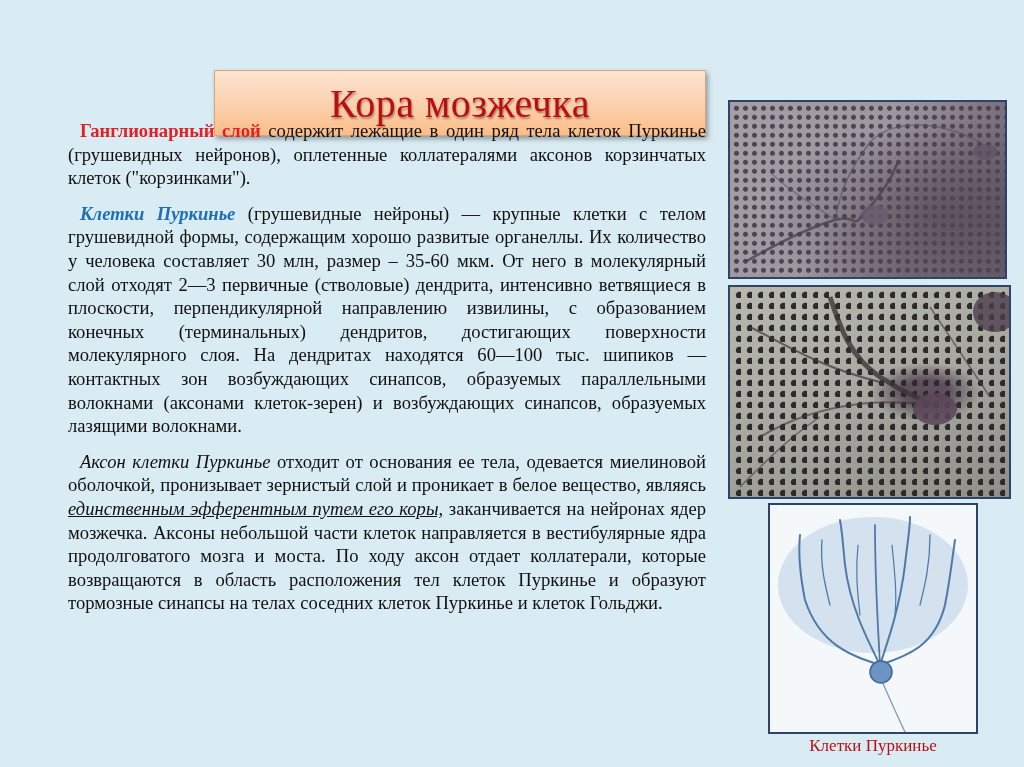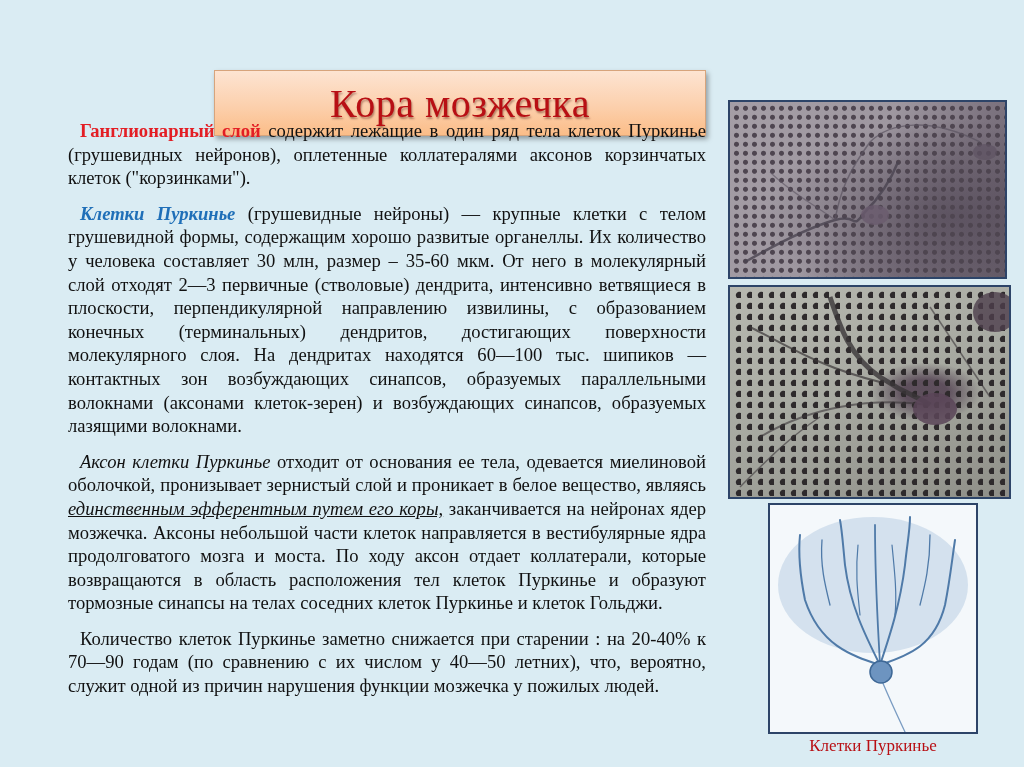--- a/index.html
+++ b/index.html
@@ -104,21 +104,20 @@
 <body>
 
 <div class="title-box">
   <span class="title-text">Кора мозжечка</span>
 </div>
 
 <div class="body-text">
   <p class="para"><span class="red-bold">Ганглионарный слой</span><span> содержит лежащие в один ряд тела клеток Пуркинье (грушевидных нейронов), оплетенные коллатералями аксонов корзинчатых клеток ("корзинками").</span></p>
   <p class="para"><span class="blue-bi">Клетки Пуркинье</span><span> (грушевидные нейроны) — крупные клетки с телом грушевидной формы, содержащим хорошо развитые органеллы. Их количество  у человека составляет 30 млн, размер – 35-60 мкм. От него в молекулярный слой отходят 2—3 первичные (стволовые) дендрита, интенсивно ветвящиеся в плоскости, перпендикулярной направлению извилины, с образованием конечных (терминальных) дендритов, достигающих поверхности молекулярного слоя. На дендритах находятся 60—100 тыс. шипиков — контактных зон возбуждающих синапсов, образуемых параллельными волокнами (аксонами клеток-зерен) и возбуждающих синапсов, образуемых лазящими волокнами.</span></p>
   <p class="para"><span class="ital">Аксон клетки Пуркинье</span><span> отходит от основания ее тела, одевается миелиновой оболочкой, пронизывает зернистый слой и проникает в белое вещество, являясь </span><span class="ital-u">единственным эфферентным путем его коры,</span><span> заканчивается на нейронах ядер мозжечка. Аксоны небольшой части клеток направляется в вестибулярные ядра продолговатого мозга и моста. По ходу аксон отдает коллатерали, которые возвращаются в область расположения тел клеток Пуркинье и образуют тормозные синапсы на телах соседних клеток Пуркинье и клеток Гольджи.</span></p>
-  <p class="para"><span>Количество клеток Пуркинье заметно снижается при старении : на 20-40% к 70—90 годам (по сравнению с их числом у 40—50 летних), что, вероятно, служит одной из причин нарушения функции мозжечка у пожилых людей.</span></p>
 </div>
 
 <div class="img-frame img-1">
   <svg width="279" height="179" viewBox="0 0 279 179">
     <path d="M15 160 C50 140, 80 125, 105 118 S 120 130, 135 110 C 150 95, 160 80, 168 60" stroke="#4a4350" stroke-width="2.5" fill="none" opacity="0.8"></path>
     <path d="M105 118 C 110 90, 118 70, 140 40 C 160 20, 200 15, 250 40" stroke="#5b5461" stroke-width="1.5" fill="none" opacity="0.7"></path>
     <path d="M40 70 C 60 90, 80 100, 105 118" stroke="#5b5461" stroke-width="1.2" fill="none" opacity="0.6"></path>
     <ellipse cx="145" cy="113" rx="14" ry="10" fill="#6a5b6e" opacity="0.8"></ellipse>
     <ellipse cx="255" cy="50" rx="12" ry="8" fill="#5e5263" opacity="0.7"></ellipse>
   </svg>

